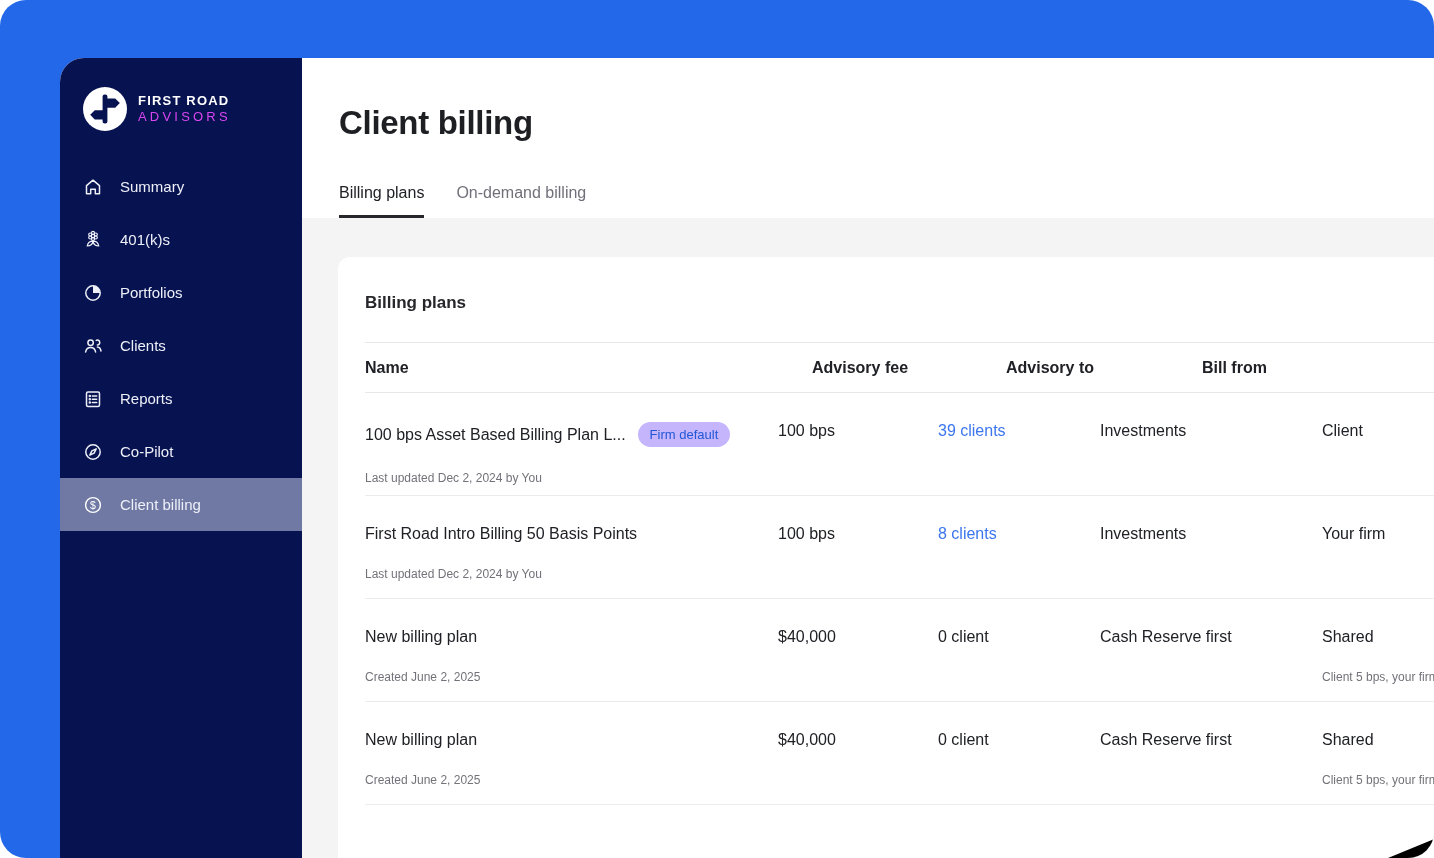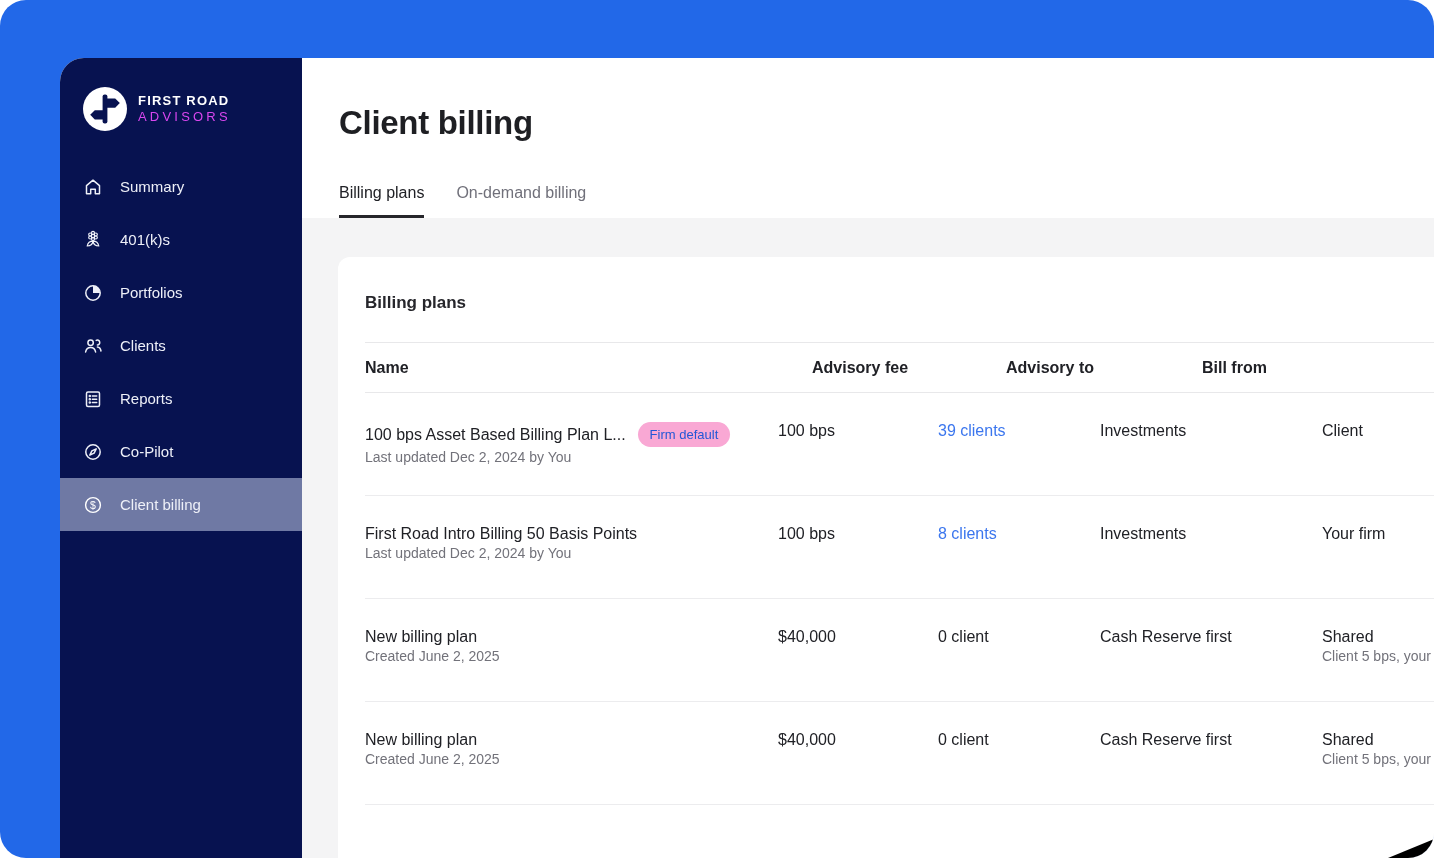--- a/index.html
+++ b/index.html
@@ -29,22 +29,22 @@
   .gray-area{flex:1;background:#f4f4f5;padding:39px 0 0 36px;min-height:0;}
   .card{background:#fff;border-radius:12px 0 0 0;height:100%;padding:36px 0 0 27px;}
   .card-title{font-size:17px;font-weight:700;color:#26262b;margin:0 0 29px 0;}
   .thead,.trow{display:grid;grid-template-columns:413px 160px 162px 222px 260px;align-items:start;}
   .thead{border-top:1px solid #e8e8ea;border-bottom:1px solid #e8e8ea;padding:16px 0 15px 0;
     font-size:16px;font-weight:700;color:#202126;align-items:center;gap:34px;}
   .trow{border-bottom:1px solid #ececee;padding-top:29px;height:103px;box-sizing:border-box;
     font-size:16px;color:#202126;}
   .name-line{display:flex;align-items:center;}
   .plan-name{font-size:16px;color:#202126;cursor:pointer;}
-  .sub{font-size:14px;color:#72727a;margin-top:2px;}
-  .badge{margin-left:12px;background:#f9a8d4;color:#2257d6;font-size:13px;padding:5px 12px;
+  .sub{font-size:12px;color:#72727a;margin-top:24px;}
+  .badge{margin-left:12px;background:#c4b5fd;color:#2257d6;font-size:13px;padding:5px 12px;
     border-radius:999px;white-space:nowrap;}
   .link{color:#3b76ee;text-decoration:none;cursor:pointer;}
   .cursor-wedge{position:absolute;right:0;bottom:0;width:46px;height:19px;background:#000;
     clip-path:polygon(100% 0,0 100%,100% 100%);}
 </style>
 </head>
 <body>
 
 <div class="frame">
   <div class="window">

